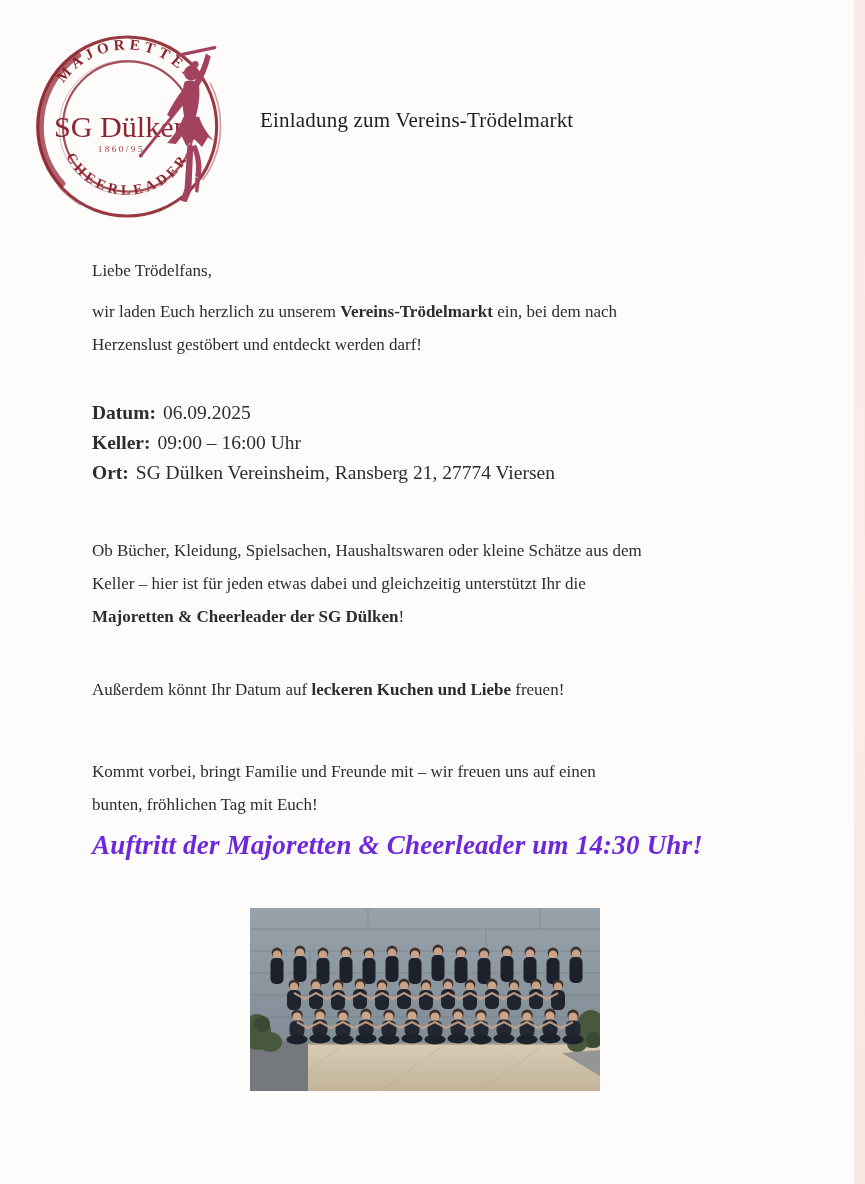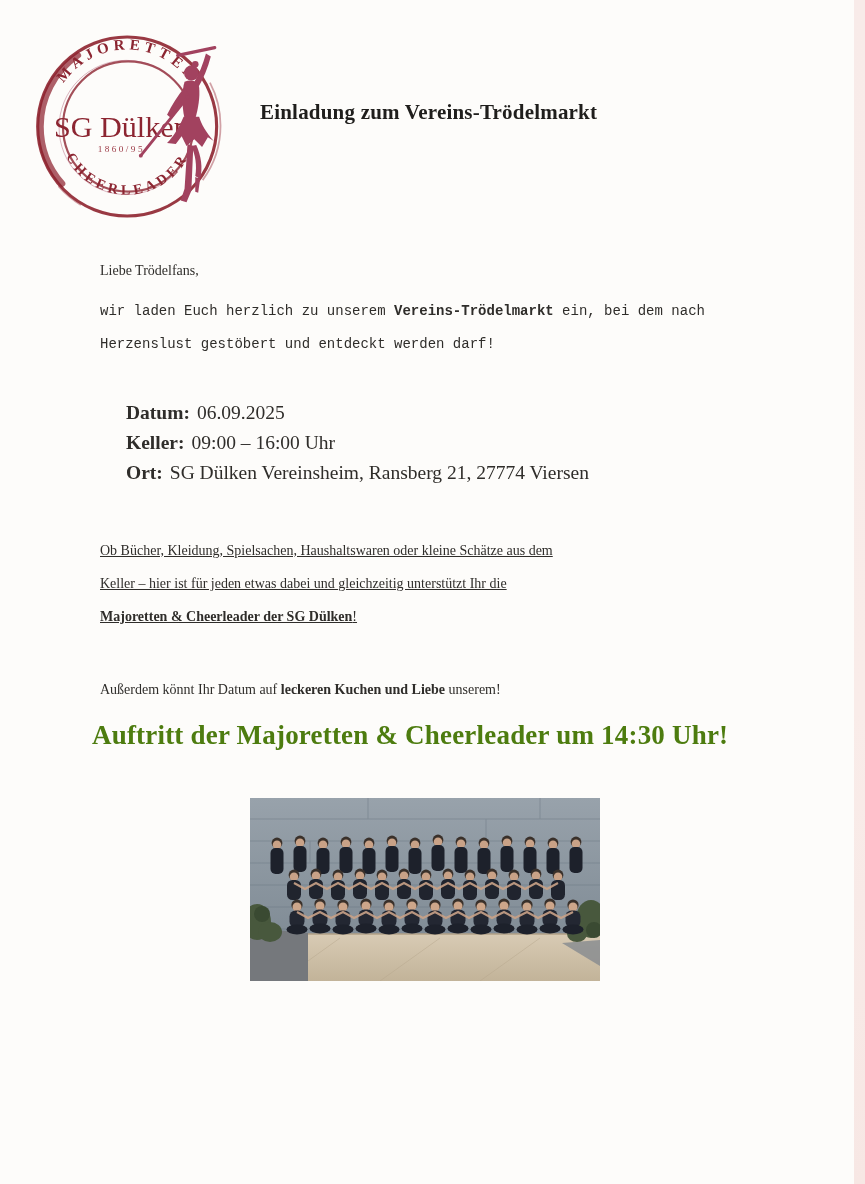--- a/index.html
+++ b/index.html
@@ -12,36 +12,36 @@
     overflow:hidden;
   }
   .edge-strip{
     position:absolute;top:0;right:0;width:11px;height:1184px;
     background:linear-gradient(180deg,#f8ebe9 0%,#f9ece9 60%,#f7e7e4 100%);
   }
   header{position:relative;height:240px;}
   .logo{position:absolute;left:26px;top:20px;width:214px;height:212px;}
   .logo svg{width:100%;height:100%;}
   h1.page-title{
-    position:absolute;left:260px;top:100px;margin:0;
-    font-size:21px;font-weight:bold;color:#1f1e1c;letter-spacing:.2px;
+    position:absolute;left:260px;top:108px;margin:0;
+    font-size:21px;font-weight:normal;color:#1f1e1c;letter-spacing:.2px;
   }
   main{padding:0 110px 0 92px;}
-  p{margin:8px;font-size:14px;line-height:33px;}
+  p{margin:0;font-size:17px;line-height:33px;}
   .pre{white-space:pre-line;}
   .salutation{margin-top:14px;}
-  .intro{margin-top:8px;font-family:Liberation Mono, monospace;}
-  .details{margin-top:37px;font-size:19.5px;line-height:30px;margin-left:34px;}
+  .intro{margin-top:8px;}
+  .details{margin-top:37px;font-size:19.5px;line-height:30px;}
   .detail-row b{margin-right:7px;}
-  .items{margin-top:46px;text-decoration:underline;}
+  .items{margin-top:46px;}
   .cake{margin-top:40px;}
   .closing{margin-top:49px;}
   h2.highlight{
     margin:3px 0 0;font-size:27px;line-height:42px;
-    font-weight:bold;color:#4d7c0f;letter-spacing:.2px;
+    font-weight:bold;color:#6d28d9;letter-spacing:.2px;font-style:italic;
   }
   .photo{margin:42px 0 0 158px;width:350px;height:183px;line-height:0;}
   b{font-weight:bold;}
 </style>
 </head>
 <body>
 
 <div class="edge-strip"></div>
 
 <header>
@@ -104,22 +104,24 @@
     </div>
     <div class="detail-row">
       <b>Ort:</b><span>SG Dülken Vereinsheim, Ransberg 21, 27774 Viersen</span>
     </div>
   </div>
 
   <p class="items pre"><span>Ob Bücher, Kleidung, Spielsachen, Haushaltswaren oder kleine Schätze aus dem
 Keller – hier ist für jeden etwas dabei und gleichzeitig unterstützt Ihr die
 </span><b>Majoretten &amp; Cheerleader der SG Dülken</b><span>!</span></p>
 
-  <p class="cake"><span>Außerdem könnt Ihr Datum auf </span><b>leckeren Kuchen und Liebe</b><span> unserem!</span></p>
-
+  <p class="cake"><span>Außerdem könnt Ihr Datum auf </span><b>leckeren Kuchen und Liebe</b><span> freuen!</span></p>
+
+  <p class="closing pre">Kommt vorbei, bringt Familie und Freunde mit – wir freuen uns auf einen
+bunten, fröhlichen Tag mit Euch!</p>
 
   <h2 class="highlight">Auftritt der Majoretten &amp; Cheerleader um 14:30 Uhr!</h2>
 
   <div class="photo">
     <svg viewBox="0 0 350 183" width="350" height="183">
       <defs>
         <linearGradient id="wall" x1="0" y1="0" x2="0" y2="1">
           <stop offset="0" stop-color="#98a2ab"></stop>
             <stop offset="1" stop-color="#79858f"></stop>
         </linearGradient>

